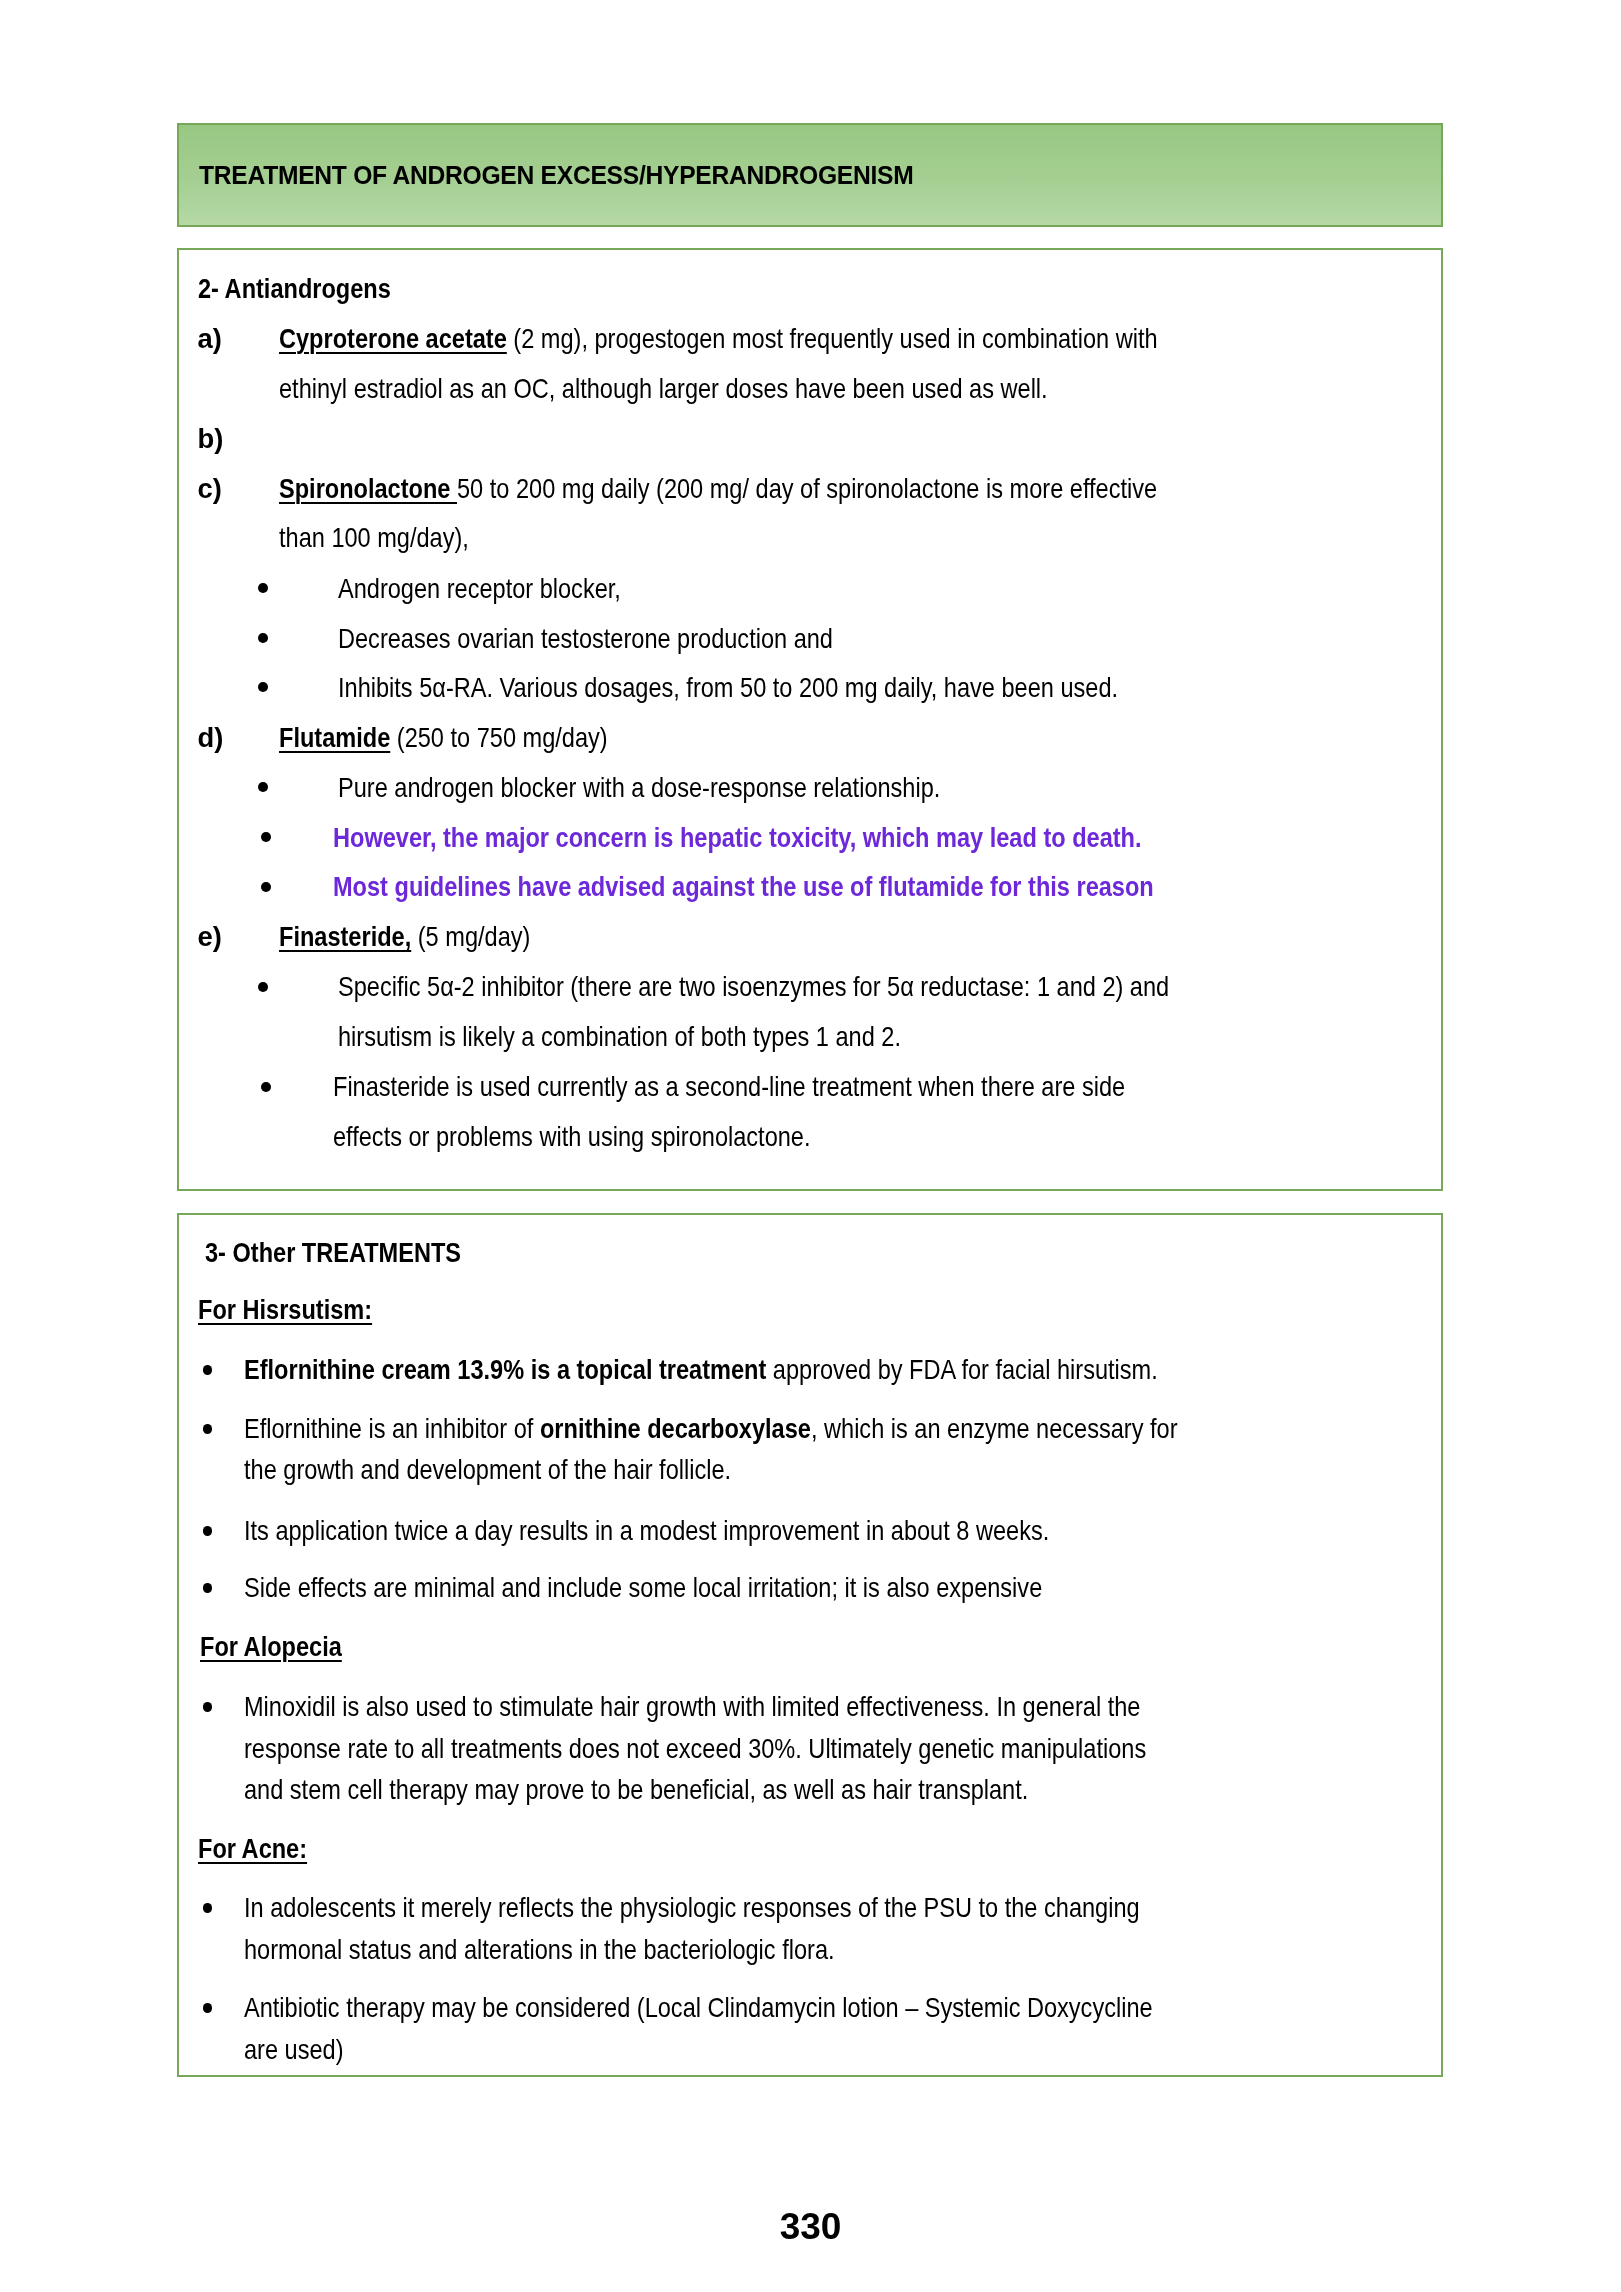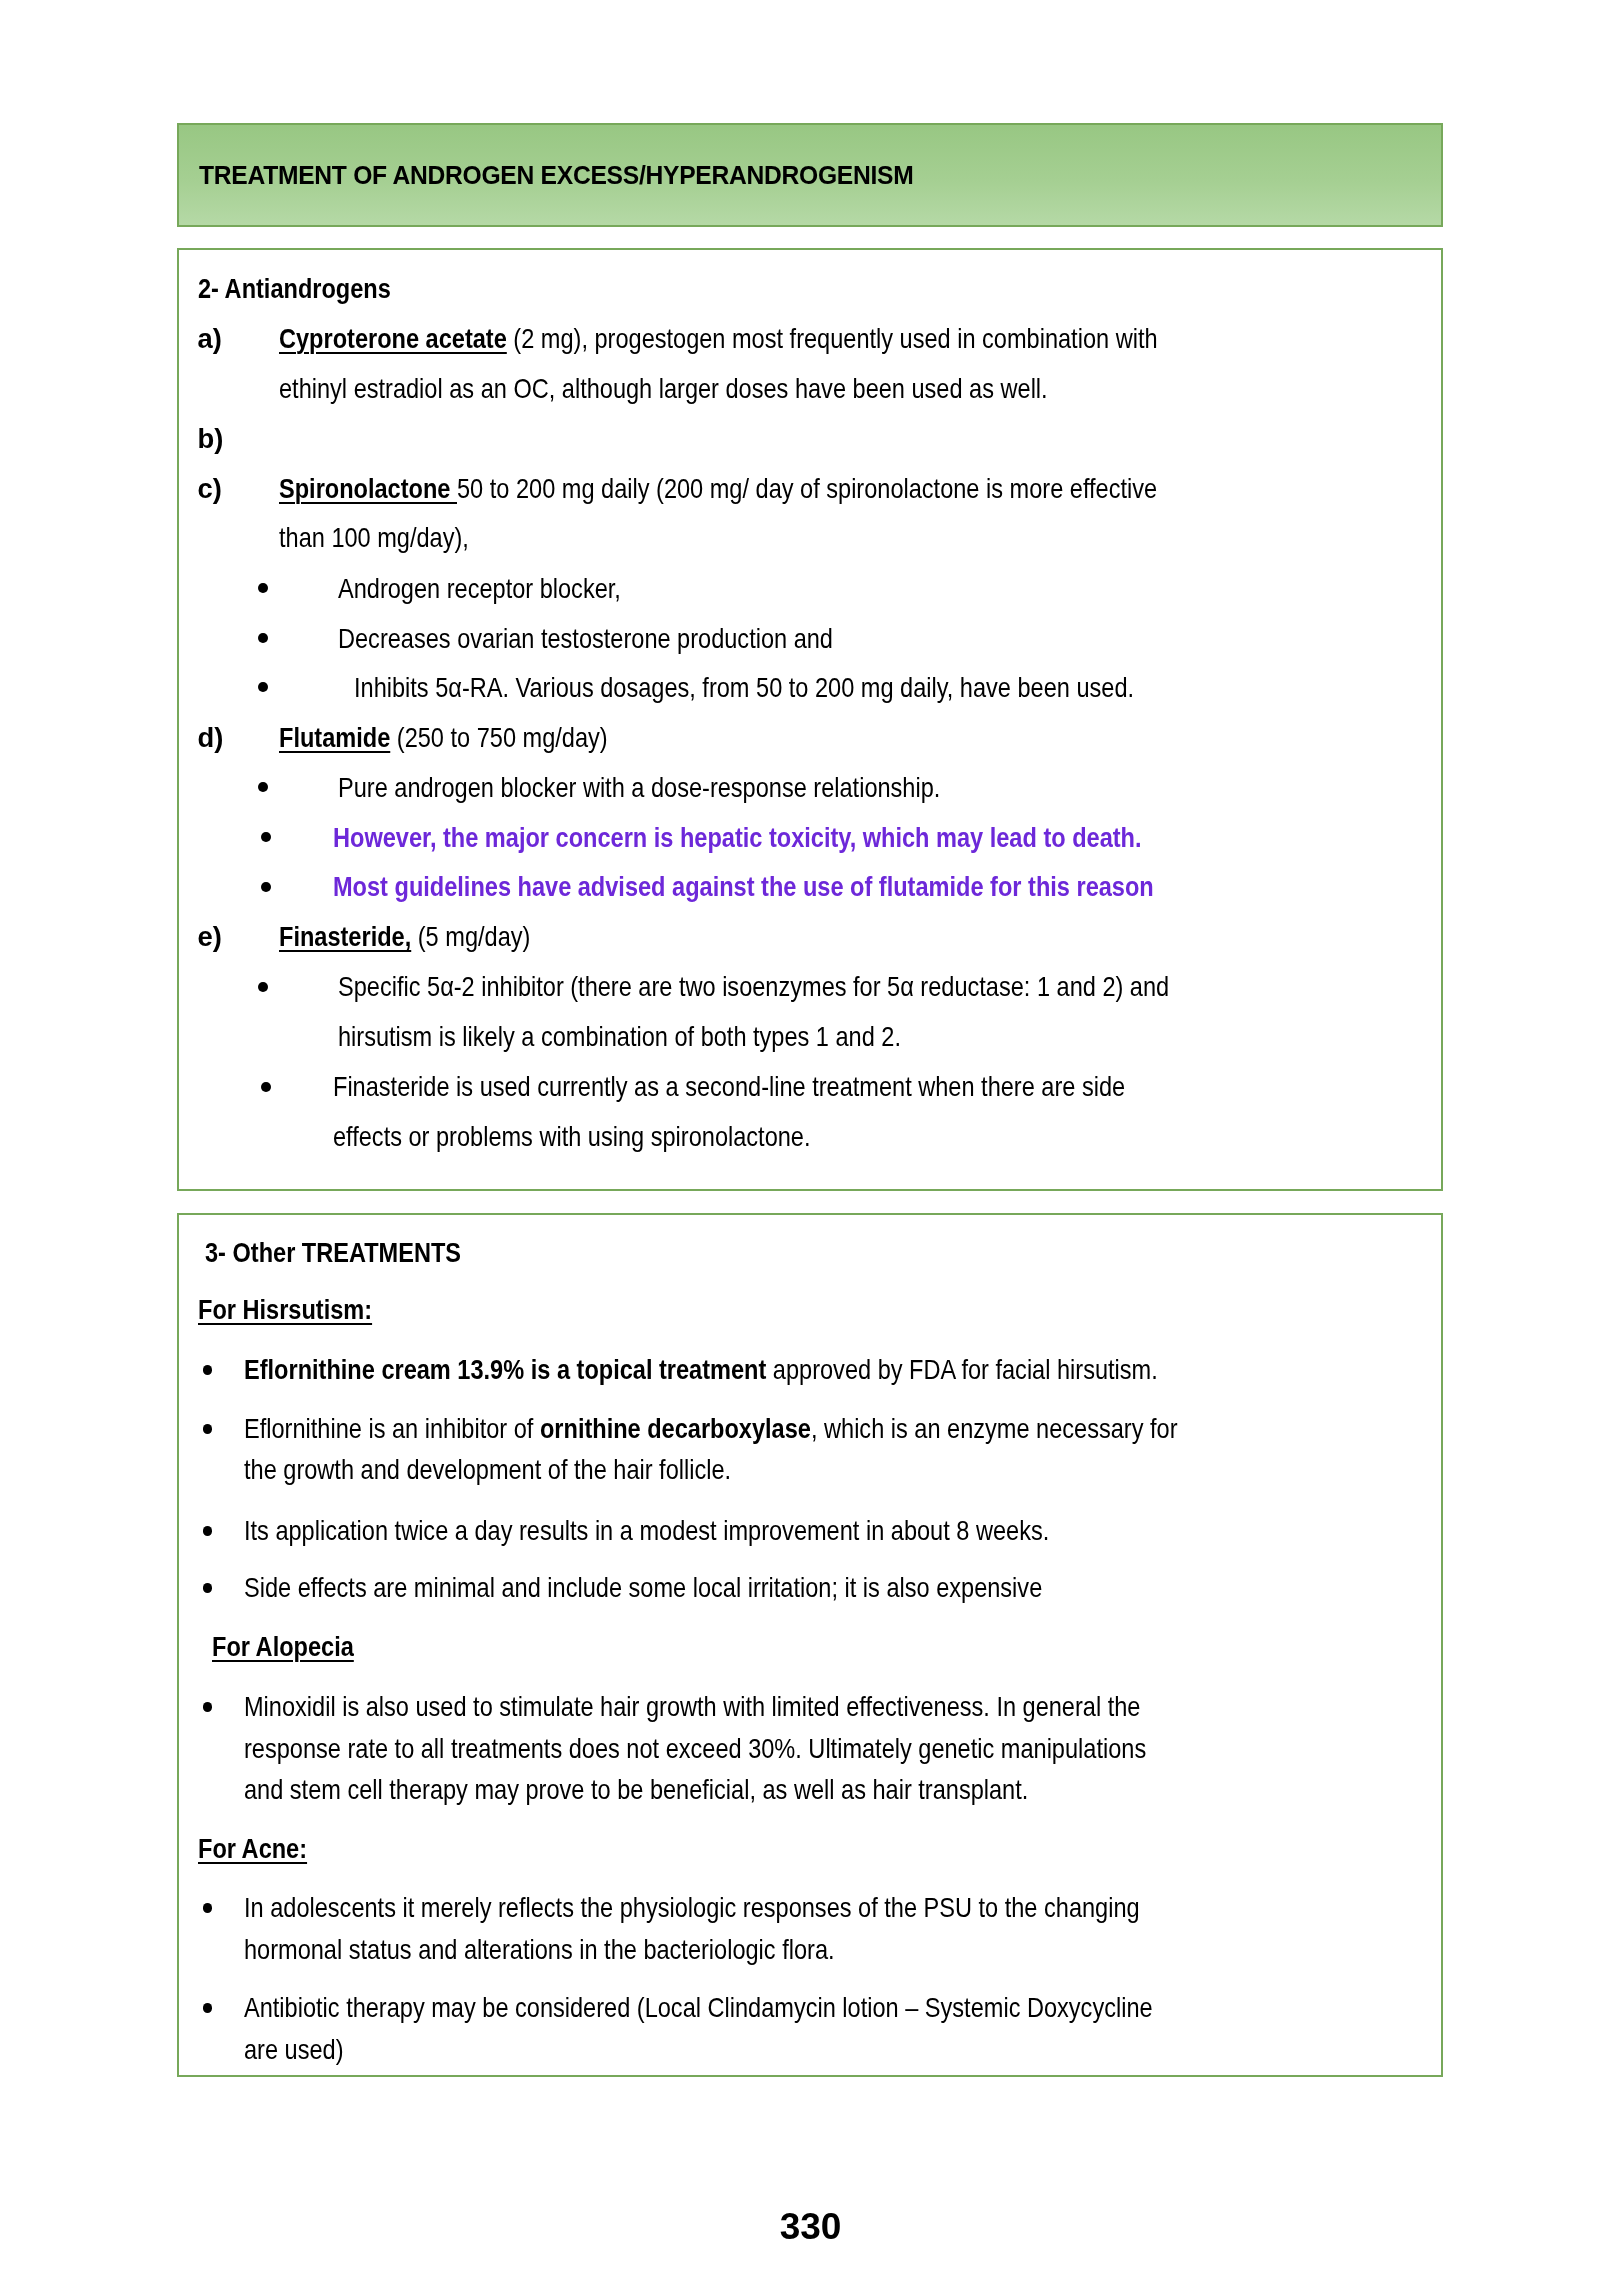--- a/index.html
+++ b/index.html
@@ -71,21 +71,21 @@
 
     <div class="bullet" style="left:79px; top:333px;"></div>
     <div class="line" style="left:159px; top:319px;">
       <span class="cond">Androgen receptor blocker,</span>
     </div>
     <div class="bullet" style="left:79px; top:383px;"></div>
     <div class="line" style="left:159px; top:369px;">
       <span class="cond">Decreases ovarian testosterone production and</span>
     </div>
     <div class="bullet" style="left:79px; top:432px;"></div>
-    <div class="line" style="left:159px; top:418px;margin-left:16px;">
+    <div class="line" style="left:159px; top:418px;">
       <span class="cond">Inhibits 5α-RA. Various dosages, from 50 to 200 mg daily, have been used.</span>
     </div>
 
     <div class="marker b" style="left:18.6px; top:468px;">d)</div>
     <div class="line" style="left:100px; top:468px;">
       <span class="cond">
         <span class="b u">Flutamide</span><span> (250 to 750 mg/day)</span>
       </span>
     </div>
     <div class="bullet" style="left:79px; top:532px;"></div>
@@ -153,21 +153,21 @@
     <div class="bullet" style="left:23.5px; top:311px;"></div>
     <div class="line" style="left:65px; top:296px;">
       <span class="cond">Its application twice a day results in a modest improvement in about 8 weeks.</span>
     </div>
 
     <div class="bullet" style="left:23.5px; top:368px;"></div>
     <div class="line" style="left:65px; top:353px;">
       <span class="cond">Side effects are minimal and include some local irritation; it is also expensive</span>
     </div>
 
-    <div class="line b" style="left:33px; top:412px;">
+    <div class="line b" style="left:21px; top:412px;">
       <span class="cond u">For Alopecia</span>
     </div>
 
     <div class="bullet" style="left:23.5px; top:487px;"></div>
     <div class="line" style="left:65px; top:472px;">
       <span class="cond">Minoxidil is also used to stimulate hair growth with limited effectiveness. In general the</span>
     </div>
     <div class="line" style="left:65px; top:514px;">
       <span class="cond">response rate to all treatments does not exceed 30%. Ultimately genetic manipulations</span>
     </div>

